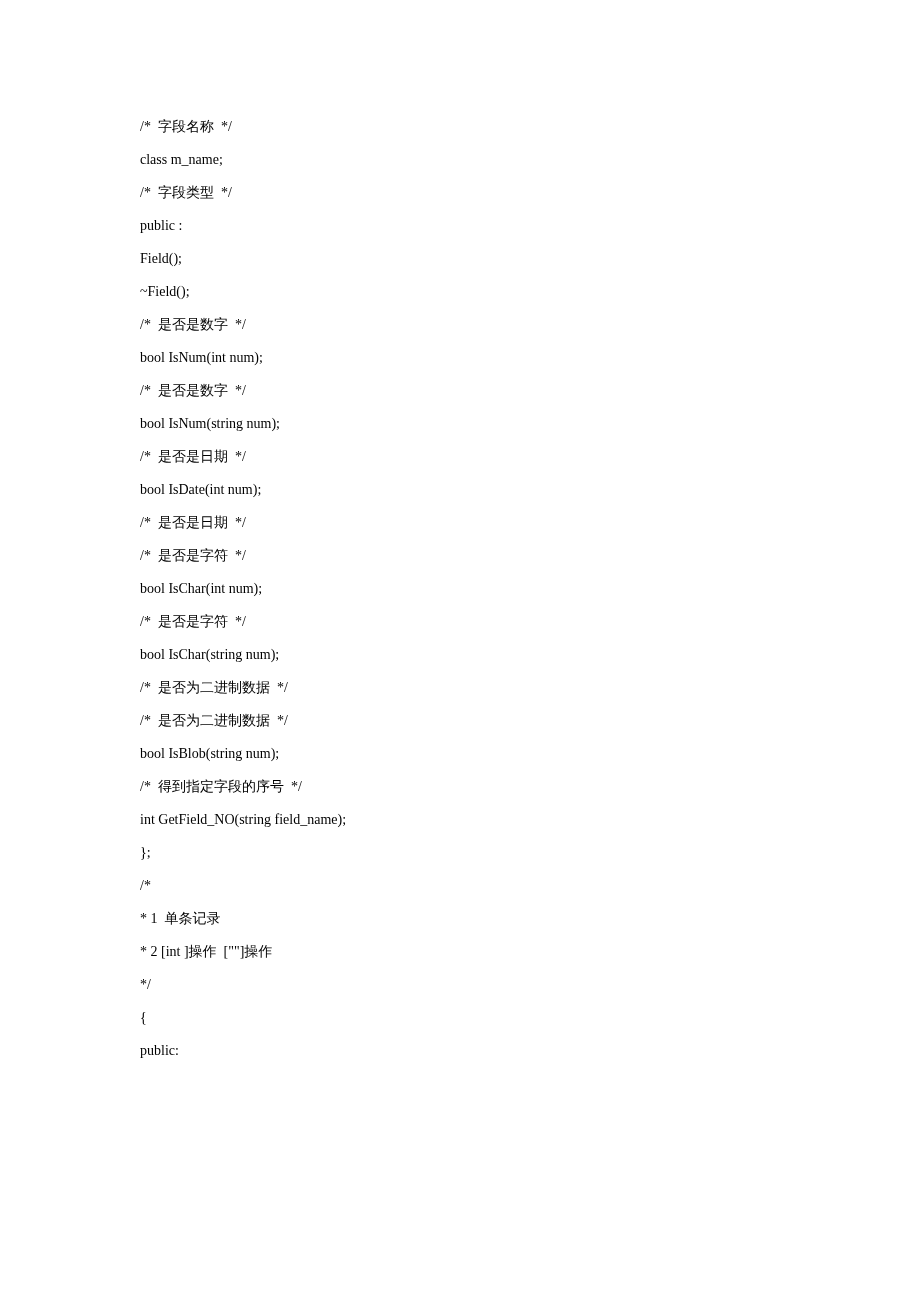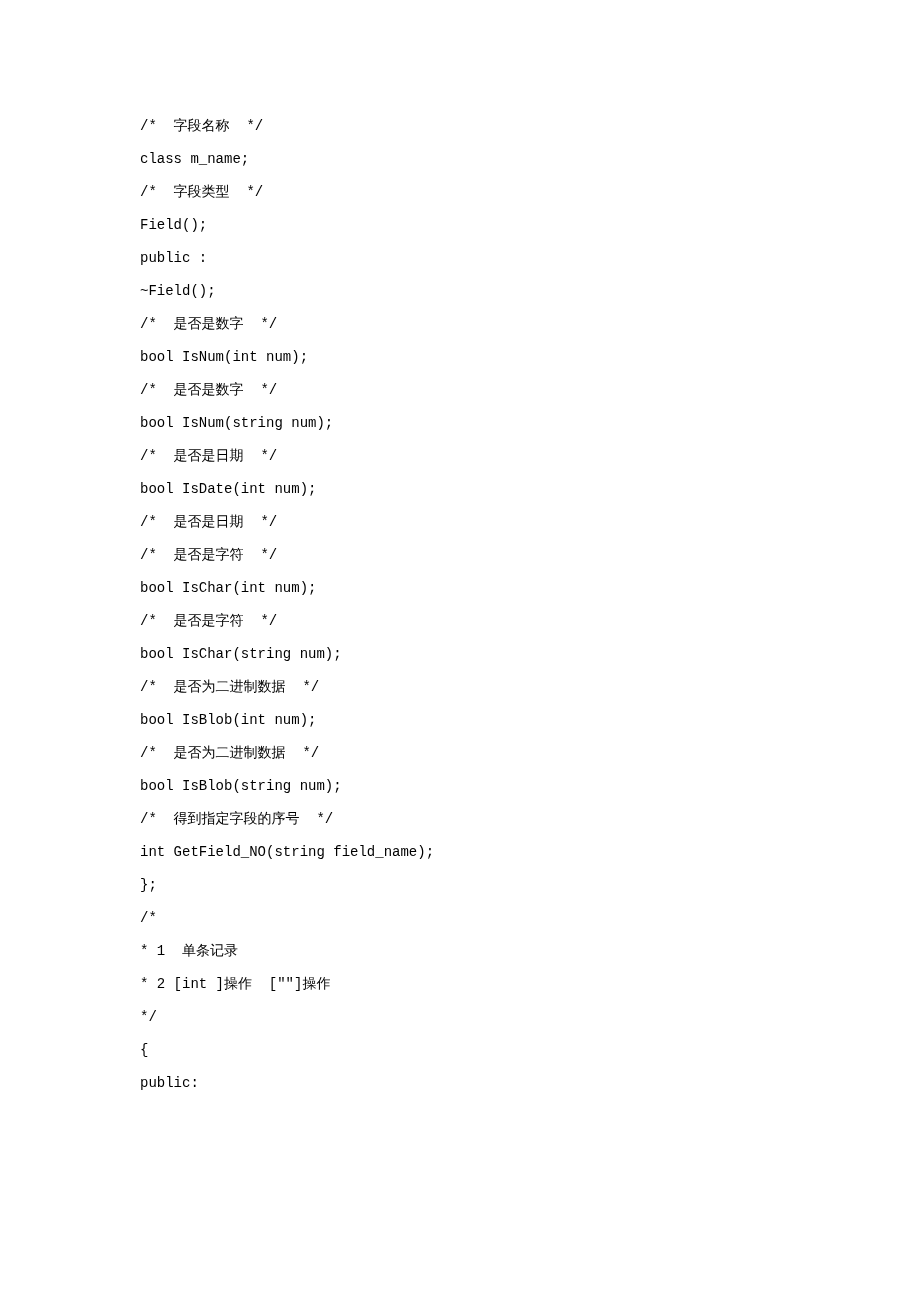--- a/index.html
+++ b/index.html
@@ -12,46 +12,45 @@
     width: 920px;
     min-height: 1302px;
     box-sizing: border-box;
     padding: 110px 140px 80px 140px;
     font-size: 14px;
     line-height: 33px;
     color: #000000;
   }
   .code-line {
     white-space: pre;
-    font-family: Liberation Mono, monospace;
+    font-family: Liberation Serif, serif;
   }
 </style>
 </head>
 <body>
 
 <div class="page">
   <div class="code-line">/*  字段名称  */</div>
   <div class="code-line">class m_name;</div>
   <div class="code-line">/*  字段类型  */</div>
+  <div class="code-line">public :</div>
   <div class="code-line">Field();</div>
-  <div class="code-line">public :</div>
   <div class="code-line">~Field();</div>
   <div class="code-line">/*  是否是数字  */</div>
   <div class="code-line">bool IsNum(int num);</div>
   <div class="code-line">/*  是否是数字  */</div>
   <div class="code-line">bool IsNum(string num);</div>
   <div class="code-line">/*  是否是日期  */</div>
   <div class="code-line">bool IsDate(int num);</div>
   <div class="code-line">/*  是否是日期  */</div>
   <div class="code-line">/*  是否是字符  */</div>
   <div class="code-line">bool IsChar(int num);</div>
   <div class="code-line">/*  是否是字符  */</div>
   <div class="code-line">bool IsChar(string num);</div>
   <div class="code-line">/*  是否为二进制数据  */</div>
-  <div class="code-line">bool IsBlob(int num);</div>
   <div class="code-line">/*  是否为二进制数据  */</div>
   <div class="code-line">bool IsBlob(string num);</div>
   <div class="code-line">/*  得到指定字段的序号  */</div>
   <div class="code-line">int GetField_NO(string field_name);</div>
   <div class="code-line">};</div>
   <div class="code-line">/*</div>
   <div class="code-line">* 1  单条记录</div>
   <div class="code-line">* 2 [int ]操作  [""]操作</div>
   <div class="code-line">*/</div>
   <div class="code-line">{</div>

